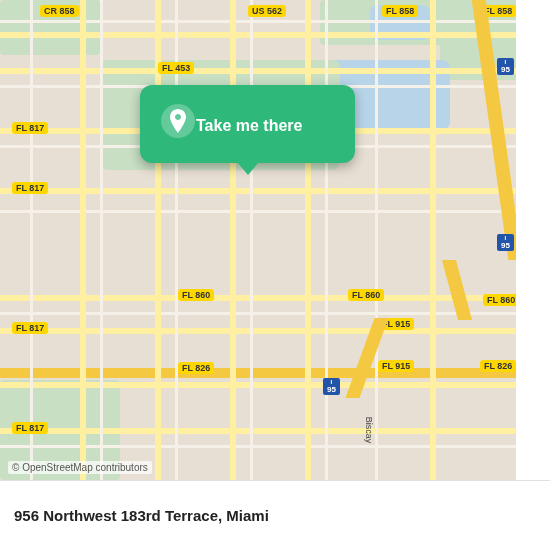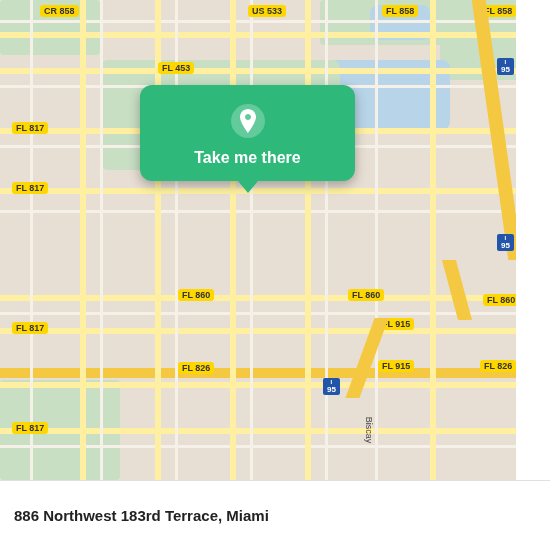--- a/index.html
+++ b/index.html
@@ -85,21 +85,21 @@
 
     
     .popup-card {
       position: absolute;
       top: 85px;
       left: 140px;
       width: 215px;
       background-color: #2eb87a;
       border-radius: 12px;
       display: flex;
-      flex-direction: column;
+      flex-direction: row;
       align-items: center;
       padding: 18px 20px 14px;
       box-shadow: 0 4px 12px rgba(0,0,0,0.3);
       cursor: pointer;
     }
 
     .popup-pin {
       width: 36px;
       height: 36px;
       margin-bottom: 10px;
@@ -222,21 +222,21 @@
   <div class="road-v main" style="left:305px;"></div>
   <div class="road-v" style="left:325px;"></div>
   <div class="road-v" style="left:375px;"></div>
   <div class="road-v main" style="left:430px;"></div>
 
   <div style="position:absolute;top:0;left:490px;width:14px;height:260px;background:#f5c842;transform:skewX(8deg);z-index:2;"></div>
   <div style="position:absolute;top:260px;left:450px;width:14px;height:60px;background:#f5c842;transform:skewX(15deg);z-index:2;"></div>
   <div style="position:absolute;top:318px;left:360px;width:14px;height:80px;background:#f5c842;transform:skewX(-20deg);z-index:2;"></div>
 
   <div class="road-label" style="top:5px;left:40px;">CR 858</div>
-  <div class="road-label" style="top:5px;left:248px;">US 533</div>
+  <div class="road-label" style="top:5px;left:248px;">US 562</div>
   <div class="road-label" style="top:5px;left:382px;">FL 858</div>
   <div class="road-label" style="top:5px;left:480px;">FL 858</div>
   <div class="road-label" style="top:62px;left:158px;">FL 453</div>
 
   <div class="interstate-badge" style="top:58px;left:497px;z-index:5;">
     <span>I</span>
       <span>95</span>
   </div>
 
   <div class="road-label" style="top:122px;left:12px;">FL 817</div>
@@ -267,19 +267,20 @@
   <div class="popup-card">
     <div class="popup-pin">
       <svg viewBox="0 0 36 36" fill="none" xmlns="http://www.w3.org/2000/svg">
         <circle cx="18" cy="18" r="17" fill="white" fill-opacity="0.25"></circle>
         <path d="M18 6C13.582 6 10 9.582 10 14C10 19.5 18 30 18 30C18 30 26 19.5 26 14C26 9.582 22.418 6 18 6ZM18 17C16.343 17 15 15.657 15 14C15 12.343 16.343 11 18 11C19.657 11 21 12.343 21 14C21 15.657 19.657 17 18 17Z" fill="white"></path>
       </svg>
     </div>
     <span class="popup-label">Take me there</span>
   </div>
 
+  <div style="position:absolute;bottom:6px;left:8px;font-size:10px;color:#555;background:rgba(255,255,255,0.7);padding:1px 4px;border-radius:2px;">© OpenStreetMap contributors</div>
 </div>
 
 <div id="bottom-bar">
   <div class="bottom-left">
-    <span class="address-text">886 Northwest 183rd Terrace, Miami</span>
+    <span class="address-text">956 Northwest 183rd Terrace, Miami</span>
   </div>
 </div>
 
 </body></html>

